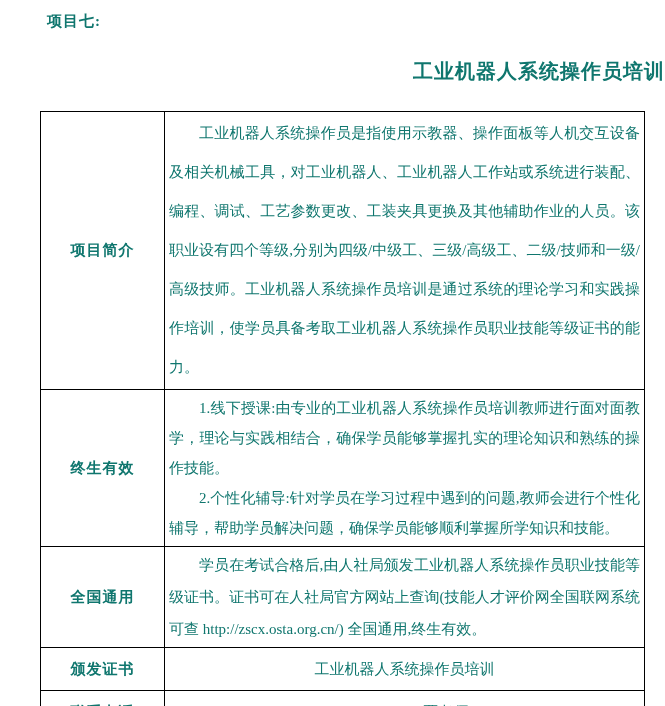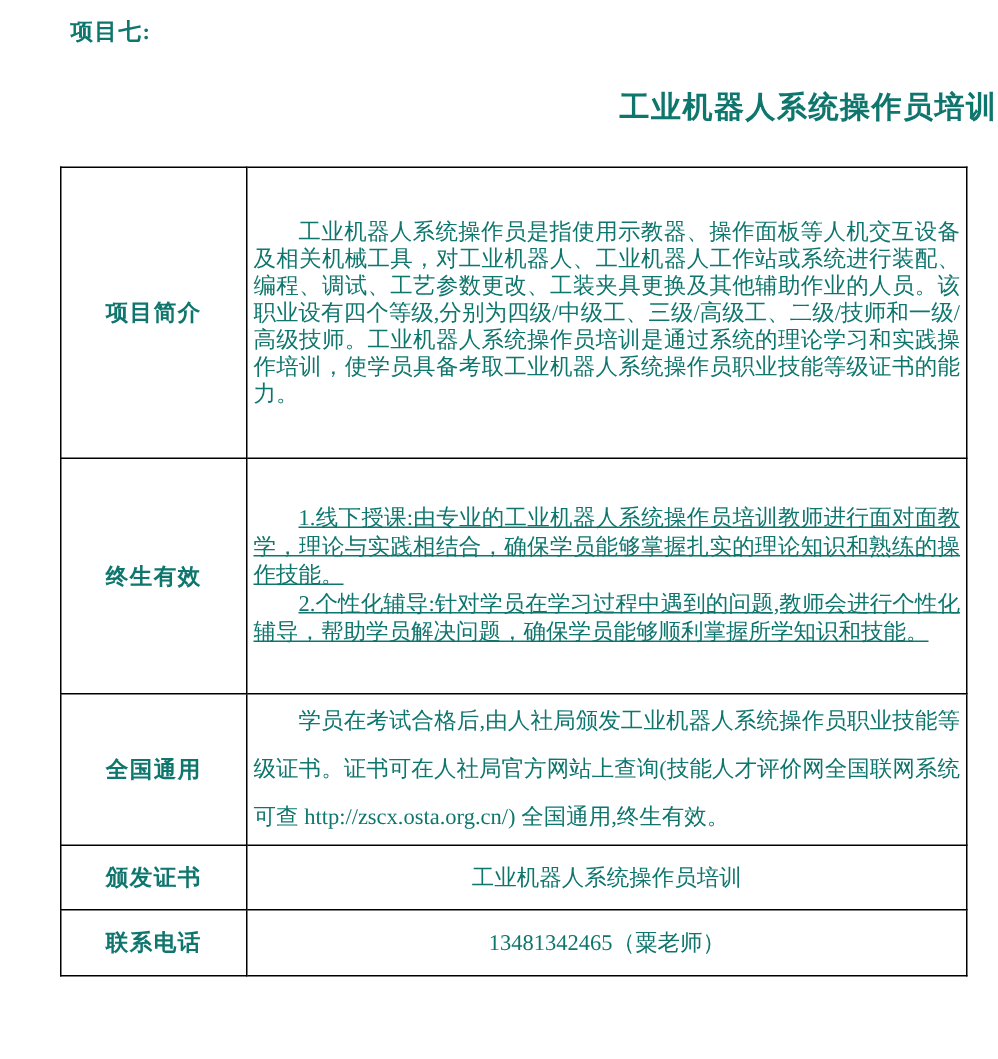--- a/index.html
+++ b/index.html
@@ -68,23 +68,23 @@
     text-indent: 2em;
   }
   td.center-cell {
     text-align: center;
   }
   td.center-cell p {
     text-indent: 0;
     text-align: center;
   }
   tr.row-intro  td { height: 189px; }
-  tr.row-intro  td p { line-height: 18px; font-family: Liberation Serif, serif; }
+  tr.row-intro  td p { line-height: 39px; font-family: Liberation Serif, serif; }
   tr.row-method td { height: 152px; }
-  tr.row-method td p { line-height: 19px; text-decoration: underline; }
+  tr.row-method td p { line-height: 30px; }
   tr.row-agency td { height: 40px; }
   tr.row-cert   td { height: 96px; }
   tr.row-cert   td p { line-height: 32px; }
   tr.row-target td { height: 38px; }
   tr.row-phone  td { height: 39px; }
 </style>
 </head>
 <body>
 
 <div class="page">

